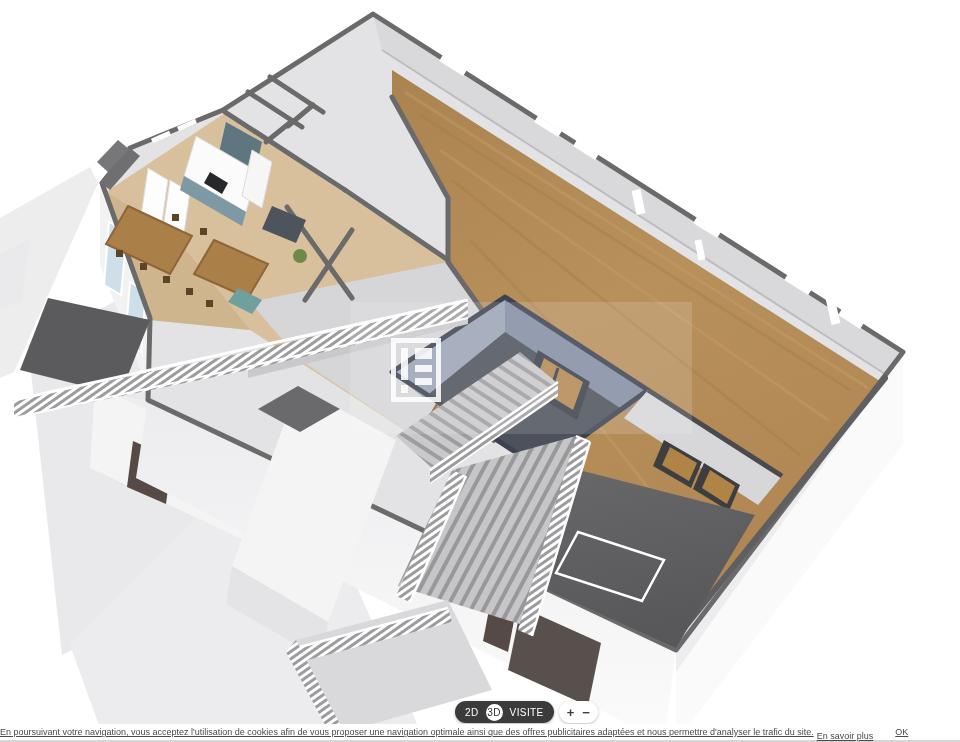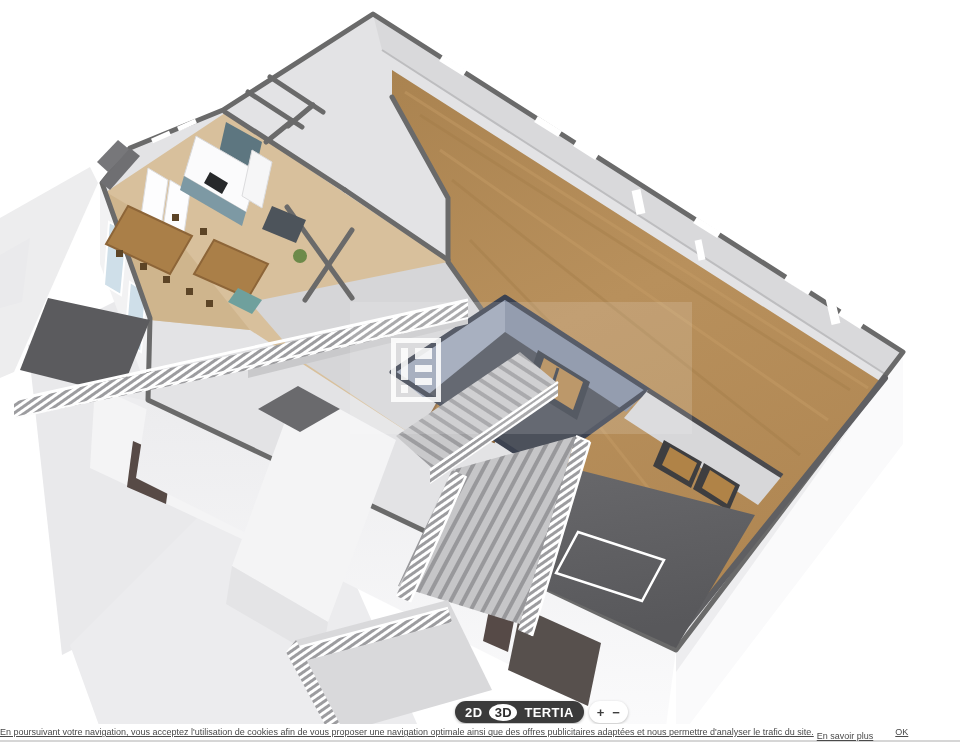--- a/index.html
+++ b/index.html
@@ -22,23 +22,23 @@
   .wm-text{display:flex;flex-direction:column;}
   .wm-brand{font-size:25px;font-weight:bold;letter-spacing:4px;line-height:1;}
   .wm-l1{font-size:15px;letter-spacing:5px;margin-top:4px;line-height:1;}
   .wm-l2{font-size:13px;letter-spacing:2.6px;margin-top:3px;line-height:1;}
 
   
   .toolbar{position:absolute;left:455px;top:701px;display:flex;gap:5px;align-items:center;}
   .pill-dark{display:flex;align-items:center;gap:7px;background:#3b3b3b;color:#fff;
              border-radius:12px;height:22px;padding:0 10px 0 10px;
              box-shadow:0 1px 3px rgba(0,0,0,.3);}
-  .pill-dark .mode{font-size:13px;font-weight:bold;letter-spacing:.4px;background:none;border:none;
+  .pill-dark .mode{font-size:10px;font-weight:normal;letter-spacing:.4px;background:none;border:none;
                    color:#fff;cursor:pointer;padding:0;font-family:inherit;text-align:center;}
-  .mode-active{background:#fff !important;color:#2f2f2f !important;width:28px;height:17px;
+  .mode-active{background:#fff !important;color:#2f2f2f !important;width:17px;height:17px;
                border-radius:50%;display:flex;align-items:center;justify-content:center;}
   .pill-zoom{display:flex;align-items:center;background:#fff;border-radius:12px;height:22px;
              padding:0 8px;gap:8px;box-shadow:0 1px 3px rgba(0,0,0,.25);}
   .pill-zoom button{background:none;border:none;font-size:13px;font-weight:bold;color:#3d3d3d;
                     cursor:pointer;padding:0;line-height:1;font-family:inherit;}
 
   
   .cookiebar{position:absolute;left:0;right:0;bottom:0;height:16px;background:#ffffff;
              border-bottom:2px solid #d6d6d6;display:flex;align-items:center;
              font-size:9px;color:#4a4a4a;}
@@ -265,21 +265,21 @@
       <span class="b wm-sq"></span>
       <span class="b wm-mid"></span>
       <span class="b wm-low"></span>
     </div>
   </div>
 
   <div class="toolbar">
     <div class="pill-dark">
       <button class="mode">2D</button>
       <button class="mode mode-active">3D</button>
-      <button class="mode">TERTIA</button>
+      <button class="mode">VISITE</button>
     </div>
     <div class="pill-zoom">
       <button>+</button>
       <button>−</button>
     </div>
   </div>
 
   <div class="cookiebar">
     <span class="msg">En poursuivant votre navigation, vous acceptez l'utilisation de cookies afin de vous proposer une navigation optimale ainsi que des offres publicitaires adaptées et nous permettre d'analyser le trafic du site.</span>
     <span class="more">En savoir plus</span>

